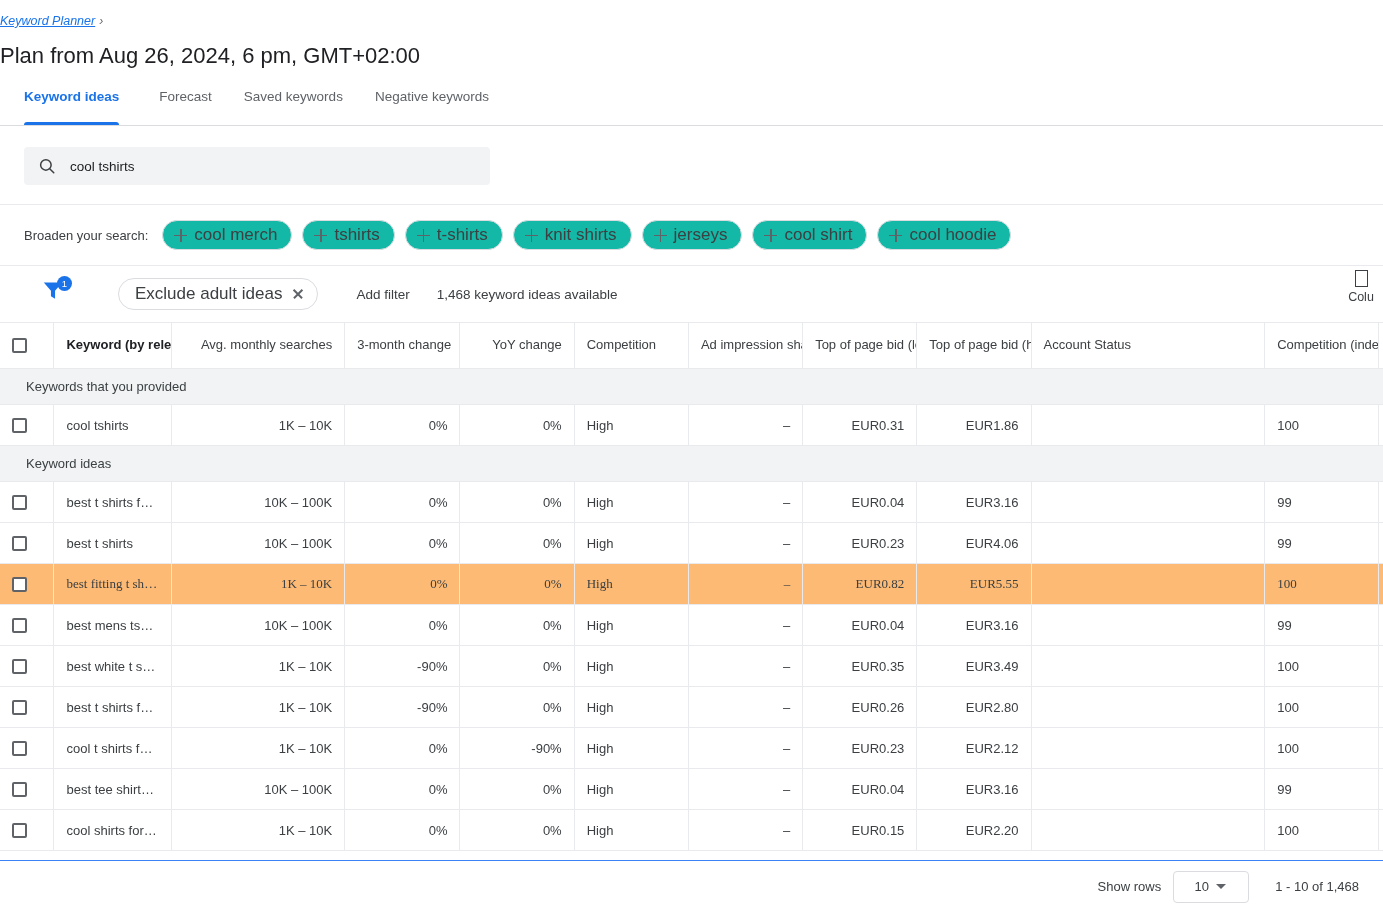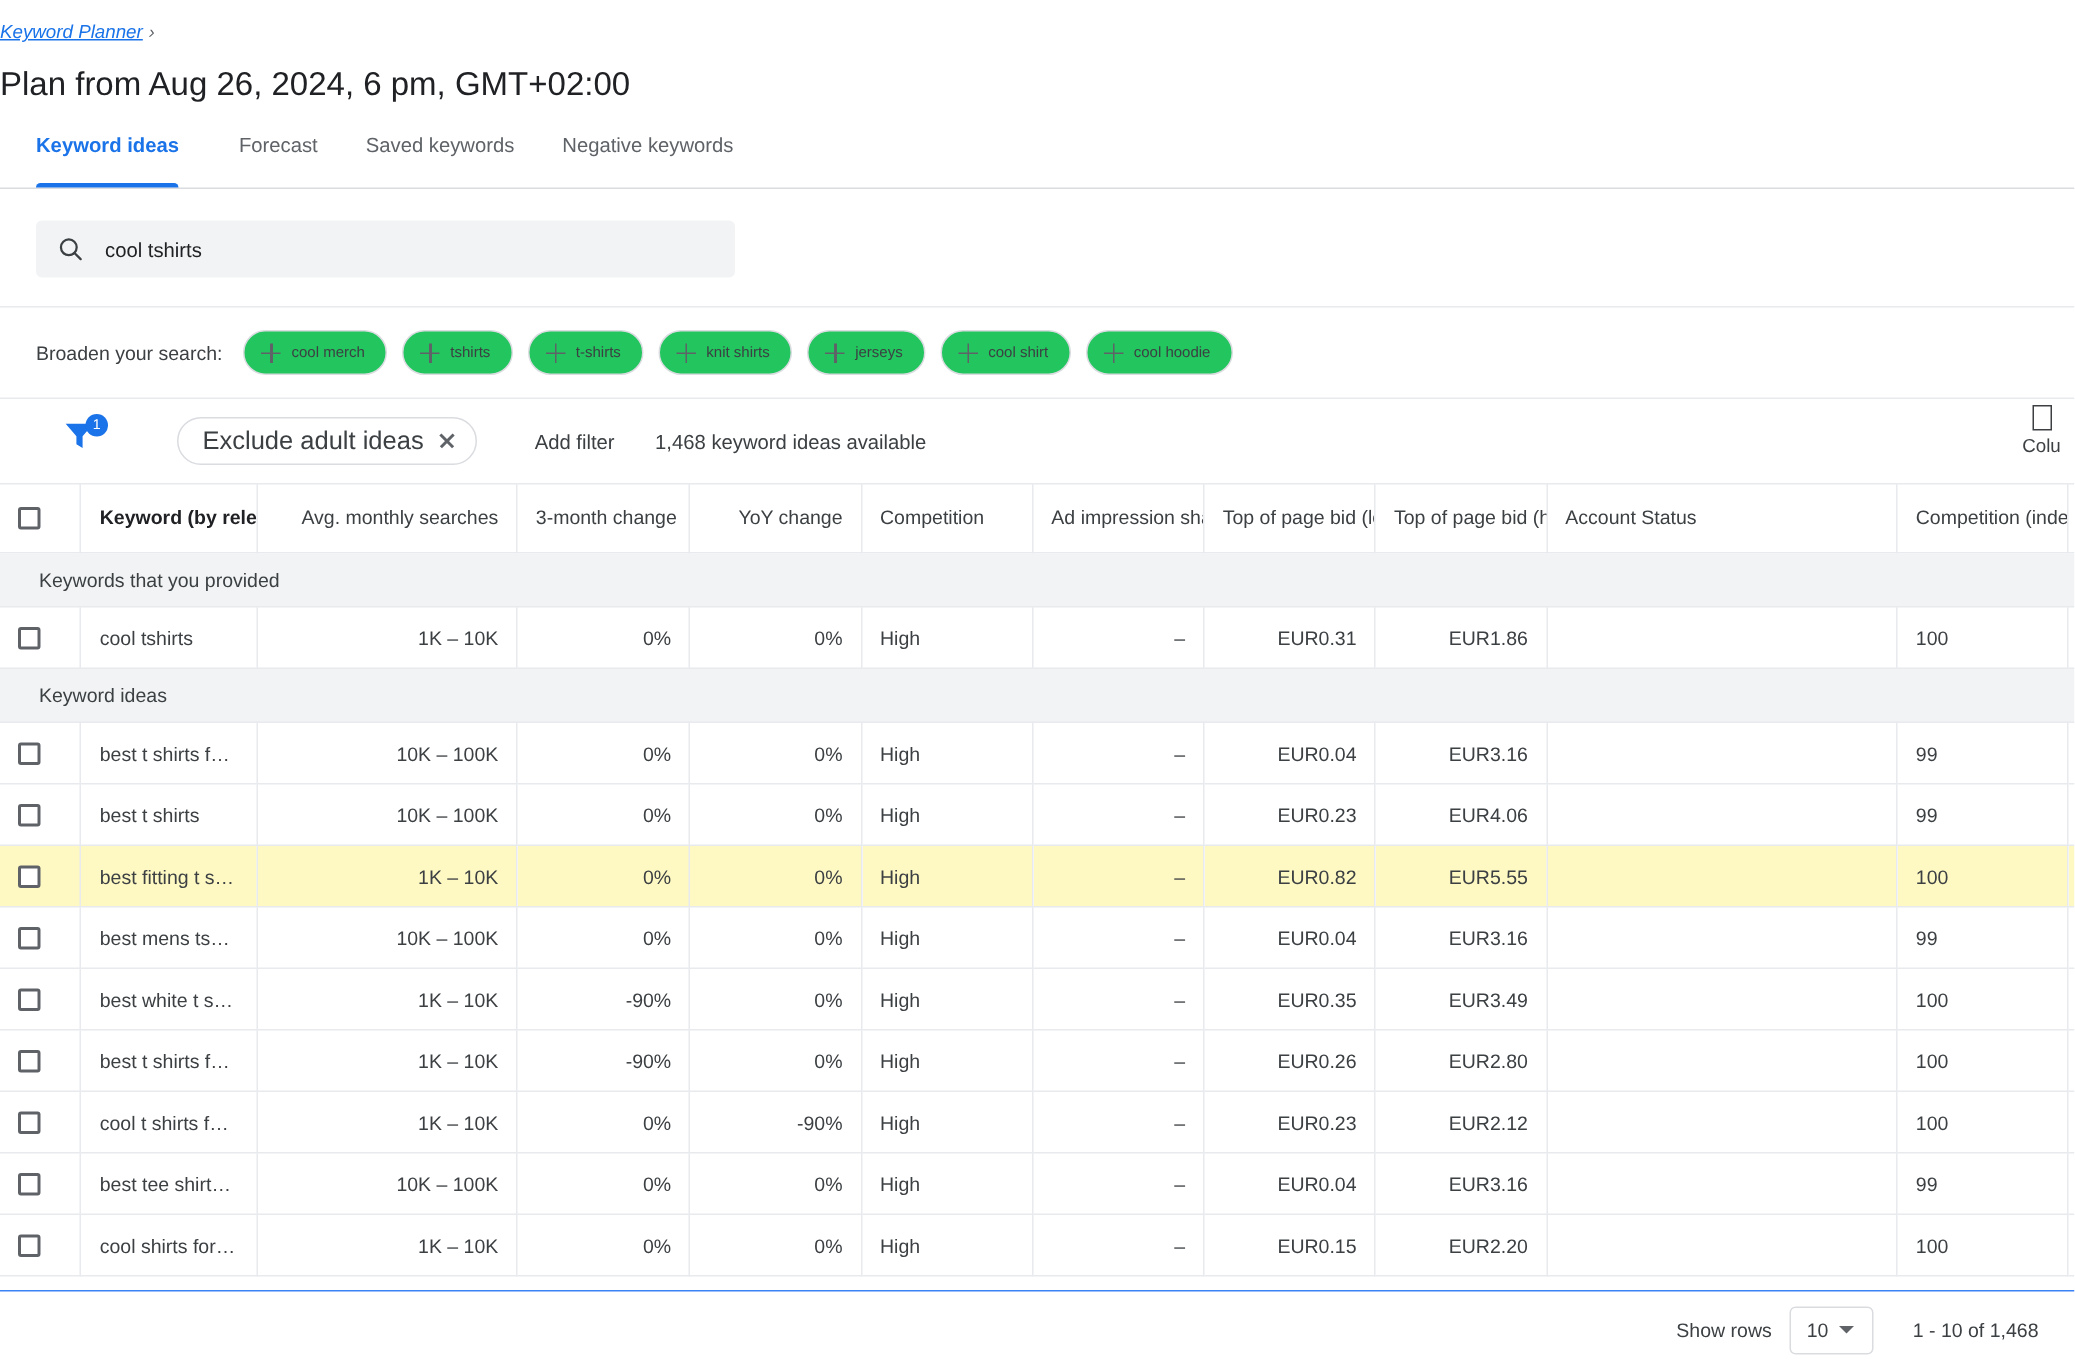--- a/index.html
+++ b/index.html
@@ -99,22 +99,22 @@
   
   .broadenrow {
     position:absolute; left:0; top:205px; width:1383px; height:61px;
     display:flex; align-items:center; padding-left:24px; gap:10px;
     border-bottom:1px solid #e8eaed;
   }
   .broaden-label { font-size:13px; color:#3c4043; margin-right:4px; white-space:nowrap; }
   .chip {
     height:30px; border:1px solid #dadce0; border-radius:15px;
     display:flex; align-items:center; gap:7px; padding:0 14px 0 11px;
-    font-size:10px; color:#3c4043; cursor:pointer; white-space:nowrap;
-    background:#22c55e;
+    font-size:17px; color:#3c4043; cursor:pointer; white-space:nowrap;
+    background:#14b8a6;
   }
   .plus {
     position:relative; width:13px; height:13px; flex:none;
   }
   .plus:before, .plus:after {
     content:""; position:absolute; background:#5f6368;
   }
   .plus:before { left:0; top:6px; width:13px; height:1.4px; }
   .plus:after { top:0; left:6px; height:13px; width:1.4px; }
 
@@ -196,36 +196,36 @@
   th.c-comp, td.c-comp { width:110px; text-align:left; }
   th.c-ais,  td.c-ais  { width:110px; text-align:right; }
   th.c-bidl, td.c-bidl { width:110px; text-align:right; }
   th.c-bidh, td.c-bidh { width:110px; text-align:right; }
   th.c-acct, td.c-acct { width:225px; text-align:left; }
   th.c-cidx, td.c-cidx { width:110px; text-align:left; }
   th.c-imp,  td.c-imp  { width:92px; text-align:left; }
 
   tbody tr.datarow { height:41px; }
   tbody tr.datarow td { height:41px; vertical-align:middle; }
-  tbody tr.datarow.hovered td { background:#fef9c3; }
+  tbody tr.datarow.hovered td { background:#fdba74;font-family:Liberation Serif, serif; }
   tr.sectionrow td {
     background:#f1f3f4; height:36px; color:#3c4043; font-size:13px;
     border-right:none; border-bottom:1px solid #e8eaed; padding-left:26px;
   }
 
   
   .footer {
     position:absolute; left:0; top:860px; width:1383px; height:52px;
     border-top:1px solid #3b82f6;
     display:flex; align-items:center; justify-content:flex-end;
     padding-right:24px; gap:0px; background:#fff;
   }
   .showrows-lbl { font-size:13px; color:#3c4043; margin-right:12px; }
   .rowselect {
-    width:56px; height:32px; border:1px solid #dadce0; border-radius:4px;
+    width:76px; height:32px; border:1px solid #dadce0; border-radius:4px;
     display:flex; align-items:center; justify-content:center; gap:7px;
     font-size:13px; color:#3c4043; cursor:pointer;
   }
   .rangetext { font-size:13px; color:#3c4043; margin-left:26px; }
 </style>
 </head>
 <body>
 
 <div class="page">
 

